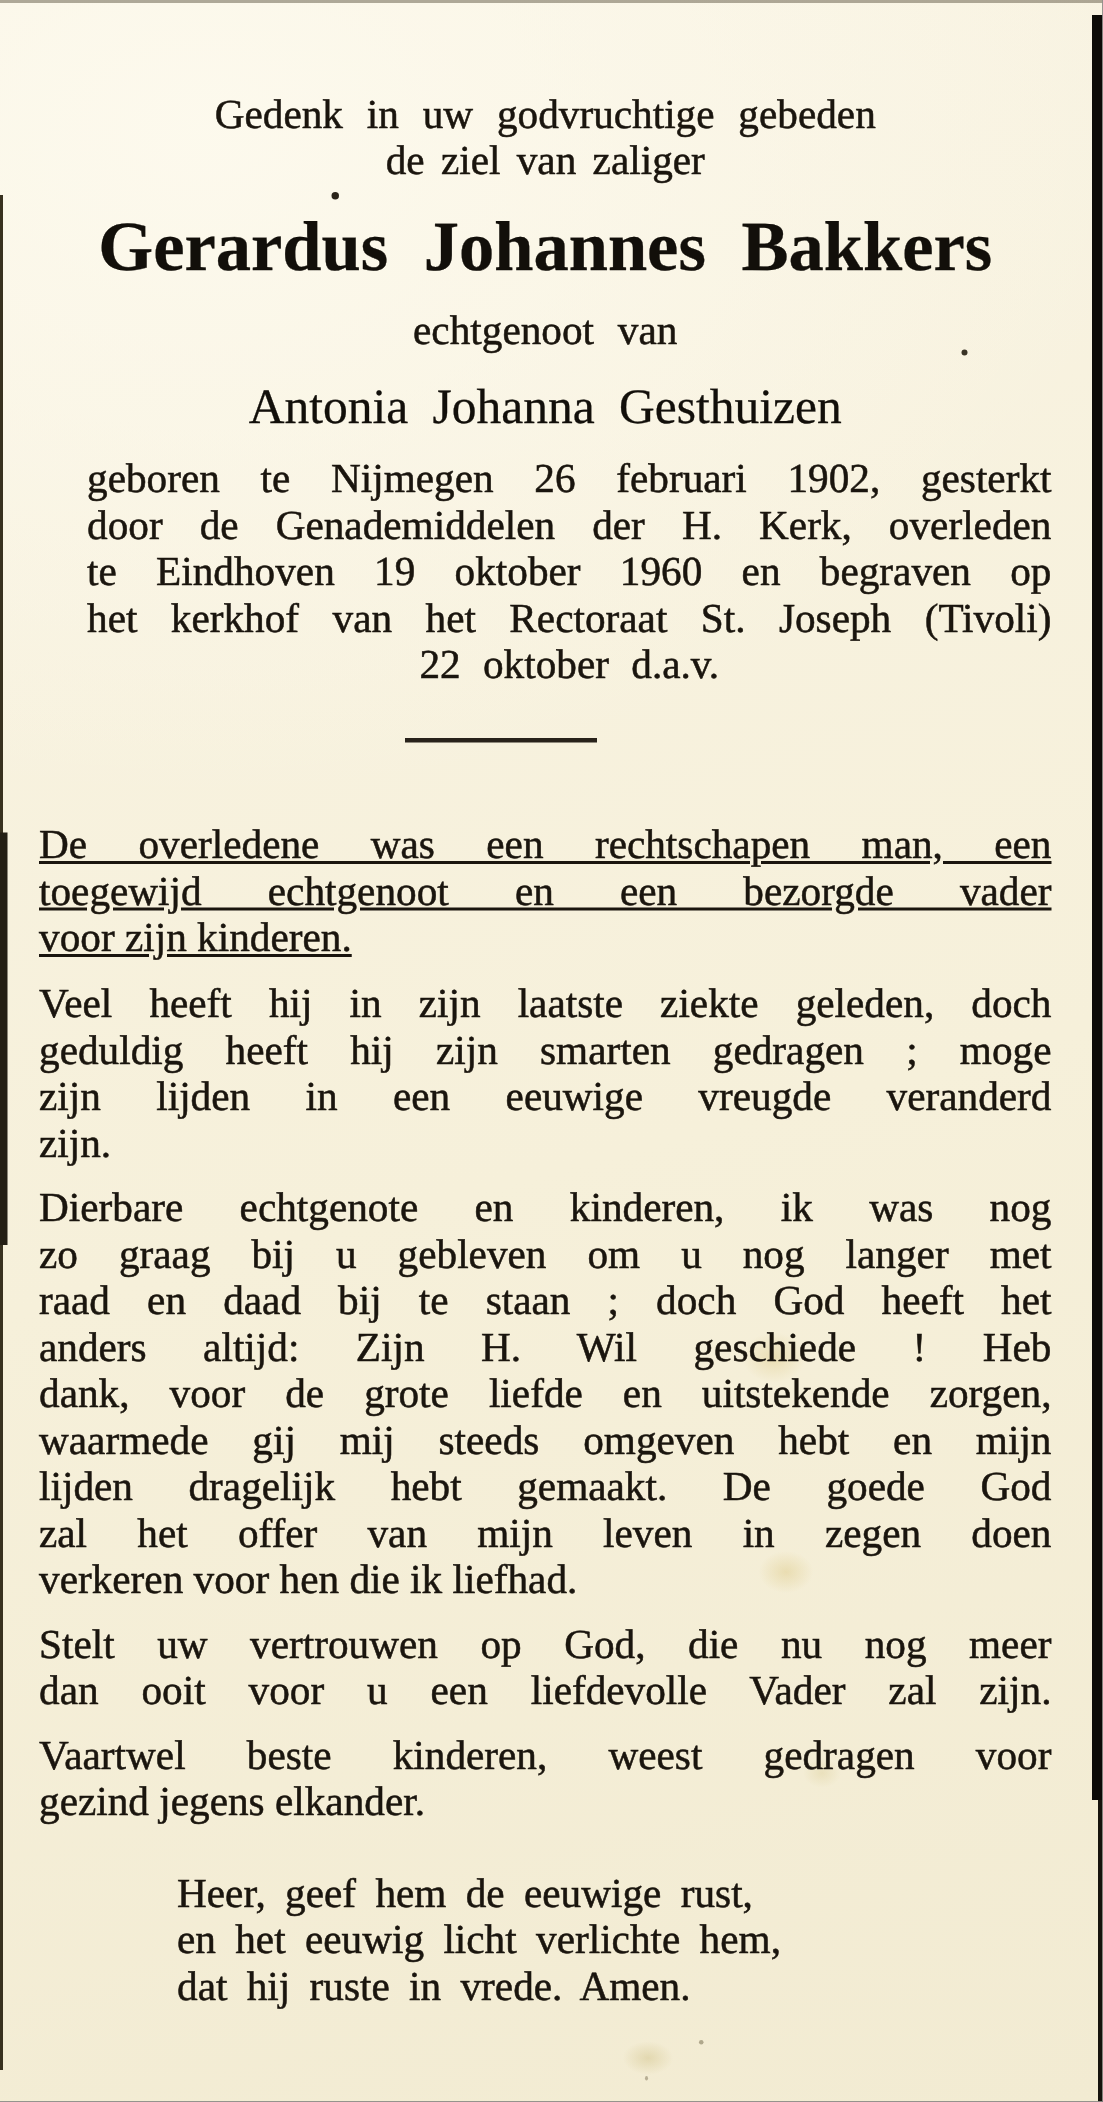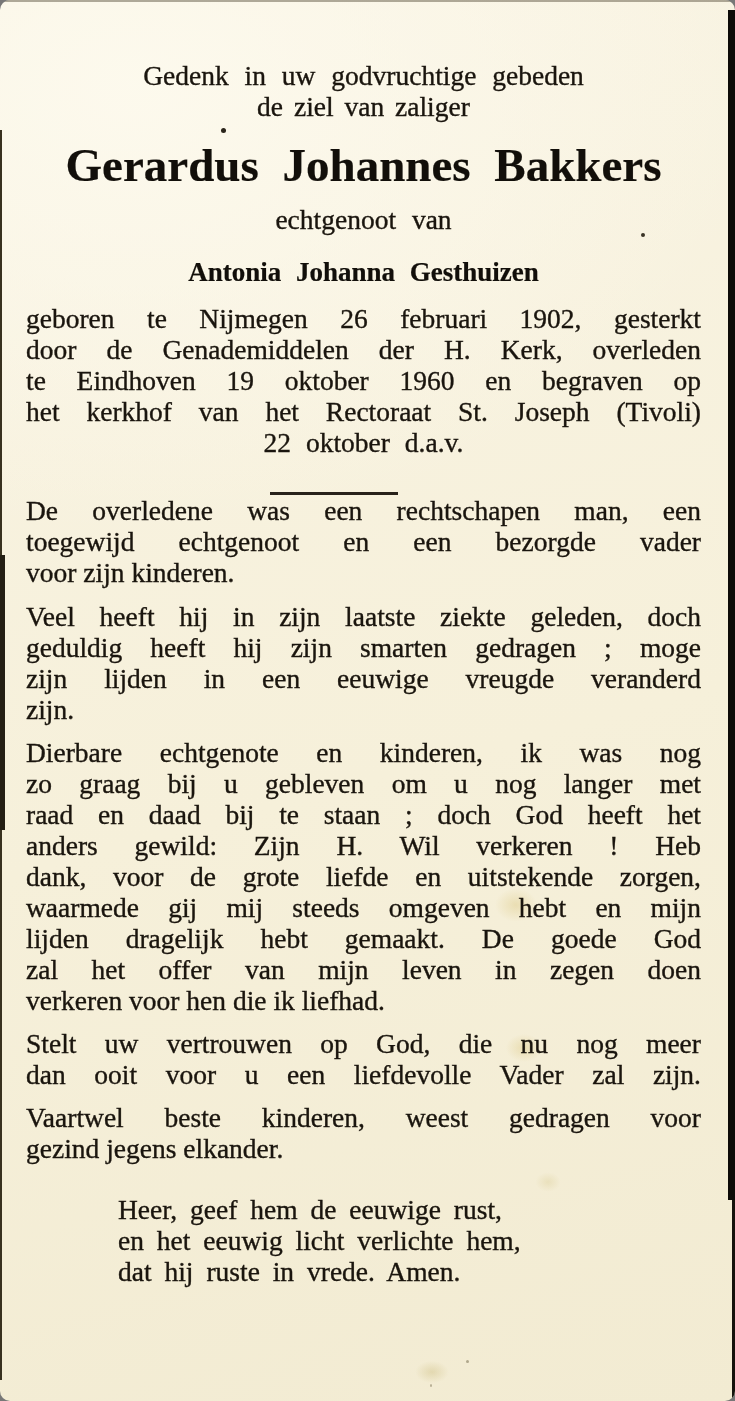--- a/index.html
+++ b/index.html
@@ -10,37 +10,36 @@
     overflow:hidden;
     font-family:"Liberation Serif","DejaVu Serif",serif;
     color:#1a150e;
     background:
       radial-gradient(30px 24px at 516px 905px, rgba(208,182,92,.30), rgba(208,182,92,0) 70%),
       radial-gradient(26px 20px at 524px 1048px, rgba(208,182,92,.30), rgba(208,182,92,0) 70%),
       radial-gradient(24px 16px at 432px 1372px, rgba(185,165,85,.28), rgba(185,165,85,0) 70%),
       radial-gradient(18px 14px at 548px 1182px, rgba(195,175,90,.20), rgba(195,175,90,0) 70%),
       radial-gradient(900px 640px at 18% 6%, rgba(253,250,238,.9), rgba(253,250,238,0) 70%),
       linear-gradient(165deg,#f9f4e4 0%,#f6f0da 55%,#f2ebd2 100%);
-    border-radius: 10px;
     -webkit-text-stroke:.35px #1a150e;
   }
   .col{padding:60px 34px 0 26px;}
   .line{font-size:27.5px;line-height:31px;}
   .jl{text-align:justify;text-align-last:justify;}
   .jl-last{text-align:justify;text-align-last:left;}
   .center{text-align:center;}
   .hdr1{word-spacing:9px;}
   .hdr2{word-spacing:4px;}
   .name1{font-size:47px;line-height:46px;font-weight:bold;word-spacing:12px;margin-top:20px;color:#120f0a;-webkit-text-stroke:.2px #120f0a;}
   .rel{margin-top:16px;word-spacing:9px;}
-  .name2{font-size:27px;line-height:38px;font-weight:bold;word-spacing:8px;margin-top:18px;color:#120f0a;-webkit-text-stroke:.2px #120f0a;}
-  .vitals{margin-top:12px;}
+  .name2{font-size:33px;line-height:38px;font-weight:normal;word-spacing:8px;margin-top:18px;color:#120f0a;-webkit-text-stroke:.2px #120f0a;}
+  .vitals{margin-top:12px;margin-left:32px;}
   .vitals-last{word-spacing:8px;}
   .divider{width:128px;height:3px;background:#28221a;margin:34px 0 0 244px;border:0;}
-  .p1{}
+  .p1{margin-top:52px;text-decoration:underline;}
   .pgap{margin-top:12px;}
   .p2{margin-top:13px;}
   .closing{margin-top:30px;padding-left:92px;word-spacing:6px;}
   .edge-right-a{position:absolute;top:10px;right:0;width:7px;height:1190px;background:#0d0b08;}
   .edge-right-b{position:absolute;top:1200px;right:0;width:3px;height:201px;background:#16130d;}
   .edge-left-a{position:absolute;top:130px;left:0;width:2px;height:1250px;background:#38311f;}
   .edge-left-b{position:absolute;top:555px;left:0;width:5px;height:275px;background:#241f14;}
   .edge-top{position:absolute;top:0;left:0;right:0;height:2px;background:rgba(80,70,52,.45);}
   .dot1{position:absolute;left:221px;top:128px;width:5px;height:5px;border-radius:50%;background:#2a241a;}
   .dot2{position:absolute;left:641px;top:233px;width:4px;height:4px;border-radius:50%;background:#3a3426;}
@@ -82,21 +81,21 @@
       <div class="line jl">Veel heeft hij in zijn laatste ziekte geleden, doch</div>
       <div class="line jl">geduldig heeft hij zijn smarten gedragen ; moge</div>
       <div class="line jl">zijn lijden in een eeuwige vreugde veranderd</div>
       <div class="line jl-last">zijn.</div>
     </div>
 
     <div class="pgap">
       <div class="line jl">Dierbare echtgenote en kinderen, ik was nog</div>
       <div class="line jl">zo graag bij u gebleven om u nog langer met</div>
       <div class="line jl">raad en daad bij te staan ; doch God heeft het</div>
-      <div class="line jl">anders gewild: Zijn H. Wil verkeren ! Heb</div>
+      <div class="line jl">anders altijd: Zijn H. Wil geschiede ! Heb</div>
       <div class="line jl">dank, voor de grote liefde en uitstekende zorgen,</div>
       <div class="line jl">waarmede gij mij steeds omgeven hebt en mijn</div>
       <div class="line jl">lijden dragelijk hebt gemaakt. De goede God</div>
       <div class="line jl">zal het offer van mijn leven in zegen doen</div>
       <div class="line jl-last">verkeren voor hen die ik liefhad.</div>
     </div>
 
     <div class="pgap">
       <div class="line jl">Stelt uw vertrouwen op God, die nu nog meer</div>
       <div class="line jl">dan ooit voor u een liefdevolle Vader zal zijn.</div>

